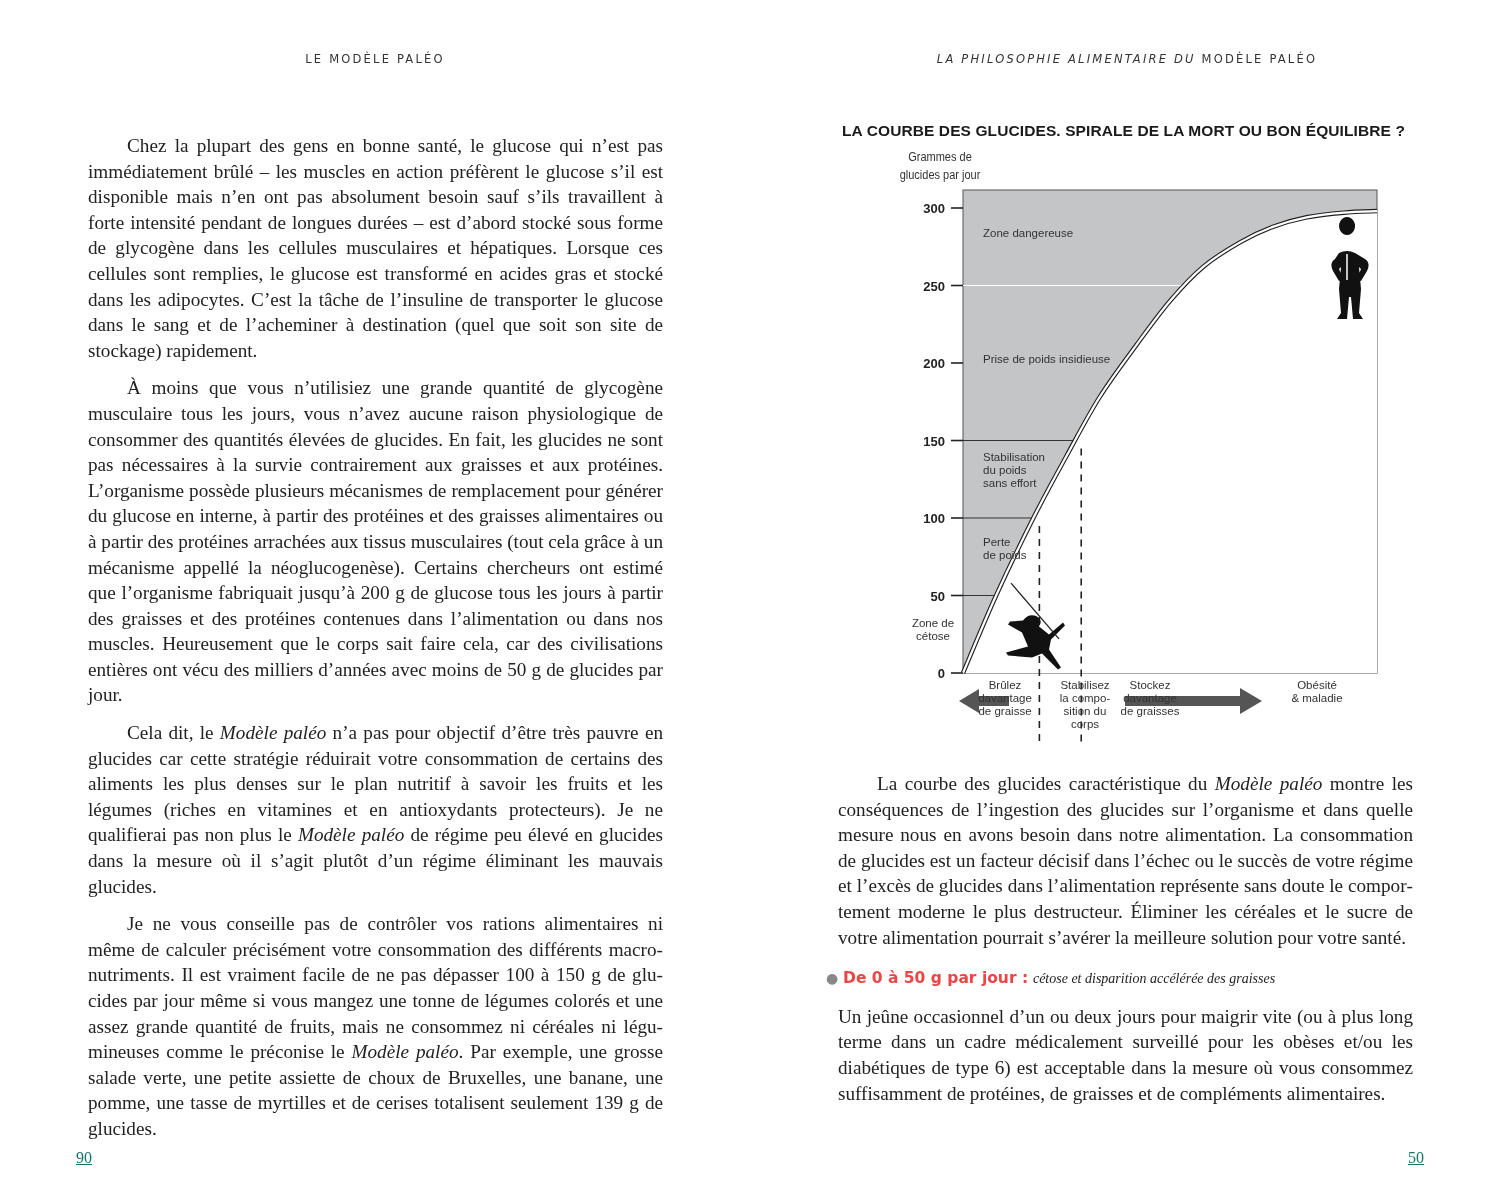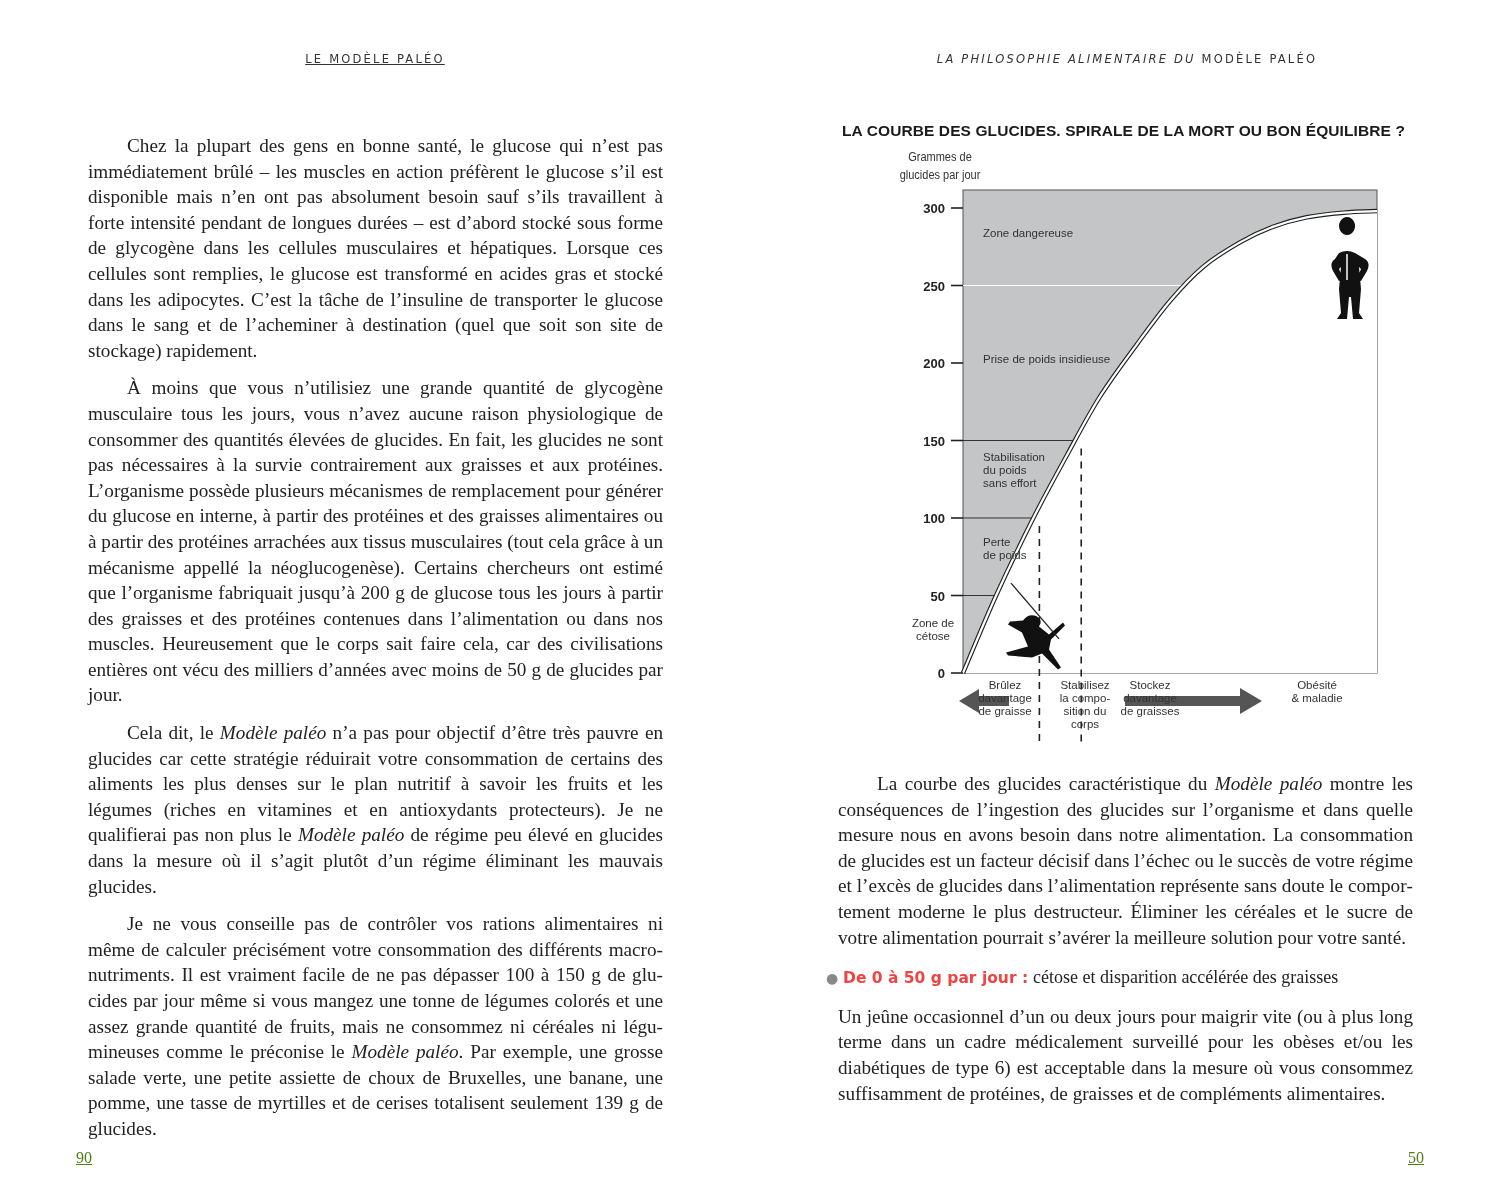--- a/index.html
+++ b/index.html
@@ -4,34 +4,34 @@
 <style>
   html, body { margin:0; padding:0; background:#ffffff; }
   body { width:1500px; height:1200px; position:relative; overflow:hidden; color:#222; }
   .page { position:absolute; top:0; height:1200px; }
   #page-left { left:0; width:750px; }
   #page-right { left:750px; width:750px; }
   .running-head {
     position:absolute; top:52px; left:0; right:0; text-align:center;
     font-family:"DejaVu Sans", sans-serif; font-size:11.5px; letter-spacing:2.2px; color:#333;
   }
-  #page-left .running-head { left:0; width:750px;text-decoration:underline; }
+  #page-left .running-head { left:0; width:750px; }
   #page-right .running-head { left:0; width:1320px; text-align:center; }
   #page-right .running-head { width:auto; left:164px; right:180px;margin-left:20px; }
   .rh-italic { font-style:italic; }
   .body-text {
     position:absolute; font-family:"Liberation Serif", "DejaVu Serif", serif;
     font-size:19.2px; line-height:25.6px; color:#222; text-align:justify;
   }
   #left-body { left:76px; top:121px; width:599px; }
   .para { margin:12px; text-indent:39px; hyphens:manual; }
   .para.noindent { text-indent:0; }
   .para .ital { font-style:italic; }
   .folio {
-    position:absolute; top:1149px; font-family:"Liberation Serif", serif; font-size:16px; color:#4d7c0f;text-decoration:underline;
+    position:absolute; top:1149px; font-family:"Liberation Serif", serif; font-size:16px; color:#0f766e;text-decoration:underline;
   }
   #folio-left { left:76px; }
   #folio-right { left:658px; }
 
   .fig-title {
     position:absolute; left:92px; top:122px;
     font-family:Liberation Sans, sans-serif; font-weight:bold; font-size:15.5px; color:#1a1a1a; letter-spacing:0.1px;
   }
   .y-axis-title {
     position:absolute; left:130px; top:148px; width:120px; text-align:center;
@@ -39,21 +39,21 @@
     transform:scaleX(0.88); transform-origin:center;
   }
   #chart-svg { position:absolute; left:130px; top:180px; }
 
   #right-body { left:76px; top:759px; width:599px; }
   .bullet-head {
     margin:14px 0 0 0; text-indent:0;
   }
   .bullet-dot { color:#888; font-family:"DejaVu Sans", sans-serif; font-size:14px; }
   .bullet-label { font-family:"DejaVu Sans", sans-serif; font-weight:bold; font-size:15.5px; color:#ef4444; }
-  .bullet-sub { font-size:18px; }
+  .bullet-sub { font-style:italic; font-size:14px; }
 </style>
 </head>
 <body>
 
 <div class="page" id="page-left">
   <div class="running-head">LE MODÈLE PALÉO</div>
   <div class="body-text" id="left-body">
       <p class="para"><span>Chez la plupart des gens en bonne santé, le glucose qui n’est pas immédiatement brûlé – les muscles en action préfèrent le glucose s’il est disponible mais n’en ont pas absolument besoin sauf s’ils travaillent à forte intensité pendant de longues durées – est d’abord stocké sous forme de glycogène dans les cellules musculaires et hépatiques. Lorsque ces cellules sont remplies, le glucose est transformé en acides gras et stocké dans les adipocytes. C’est la tâche de l’insuline de transporter le glucose dans le sang et de l’acheminer à destination (quel que soit son site de stockage) rapidement.</span></p>
       <p class="para"><span>À moins que vous n’utilisiez une grande quantité de glycogène musculaire tous les jours, vous n’avez aucune raison physiologique de consommer des quantités élevées de glucides. En fait, les glucides ne sont pas nécessaires à la survie contrairement aux graisses et aux protéines. L’organisme possède plusieurs mécanismes de remplacement pour générer du glucose en interne, à partir des protéines et des graisses alimentaires ou à partir des protéines arrachées aux tissus musculaires (tout cela grâce à un mécanisme appellé la néoglucogenèse). Certains chercheurs ont estimé que l’organisme fabriquait jusqu’à 200 g de glucose tous les jours à partir des graisses et des protéines contenues dans l’alimentation ou dans nos muscles. Heureusement que le corps sait faire cela, car des civilisations entières ont vécu des milliers d’années avec moins de 50 g de glucides par jour.</span></p>
       <p class="para"><span>Cela dit, le </span><span class="ital">Modèle paléo</span><span> n’a pas pour objectif d’être très pauvre en glucides car cette stratégie réduirait votre consommation de certains des aliments les plus denses sur le plan nutritif à savoir les fruits et les légumes (riches en vitamines et en antioxydants protecteurs). Je ne qualifierai pas non plus le </span><span class="ital">Modèle paléo</span><span> de régime peu élevé en glucides dans la mesure où il s’agit plutôt d’un régime éliminant les mauvais glucides.</span></p>

